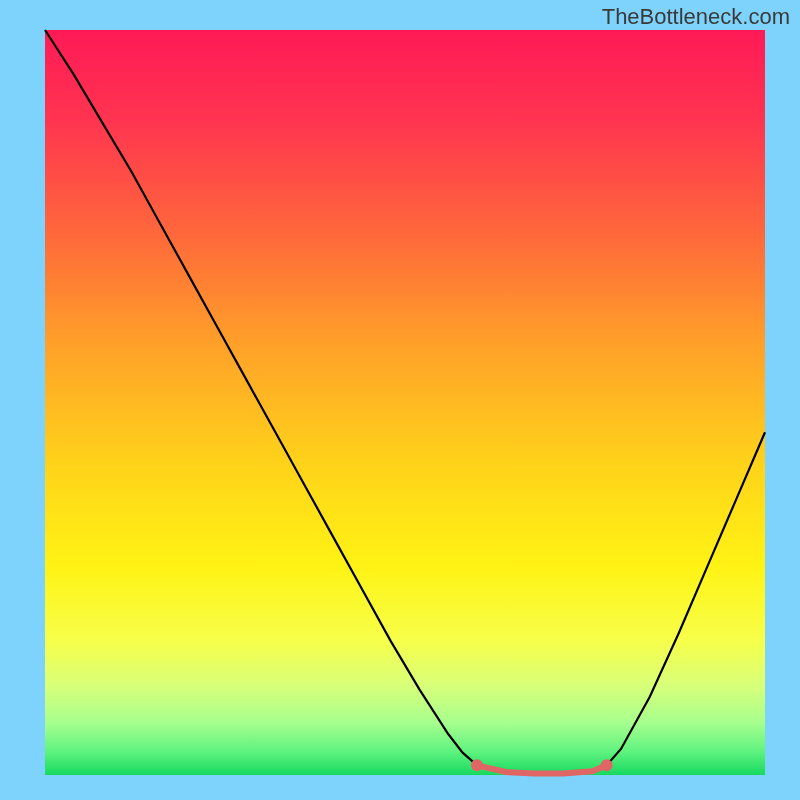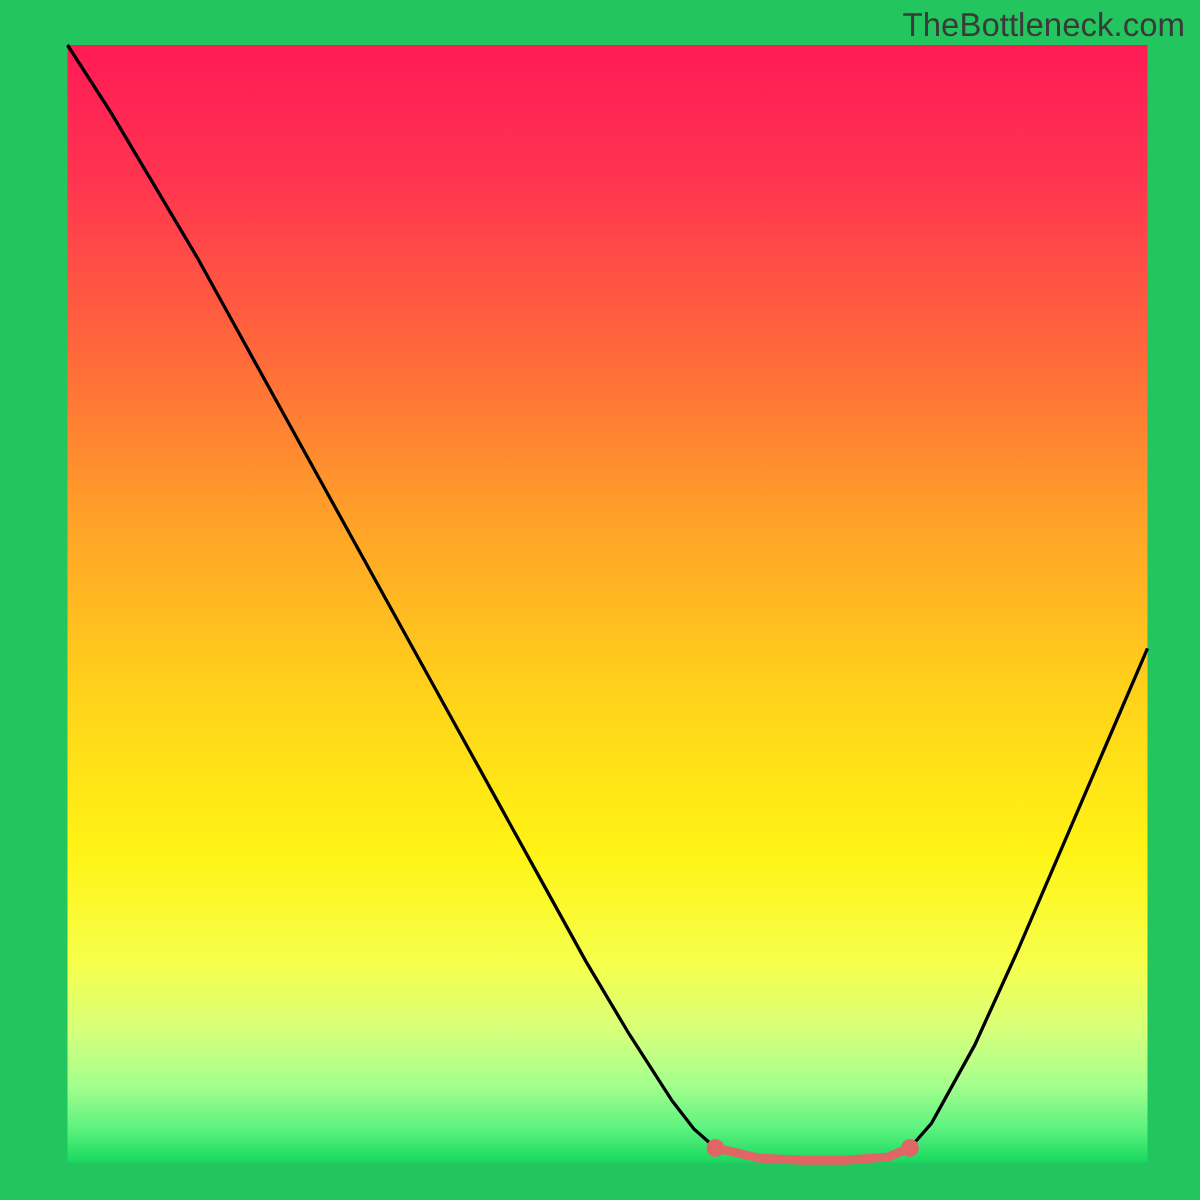--- a/index.html
+++ b/index.html
@@ -8,21 +8,21 @@
     background: #000;
     width: 800px;
     height: 800px;
     overflow: hidden;
     font-family: Arial, sans-serif;
   }
   .frame {
     position: relative;
     width: 800px;
     height: 800px;
-    background: #22c55e;
+    background: #7dd3fc;
   }
   .watermark {
     position: absolute;
     top: 4px;
     right: 10px;
     color: #3a3a3a;
     font-size: 22px;
     font-weight: 500;
     z-index: 5;
   }

